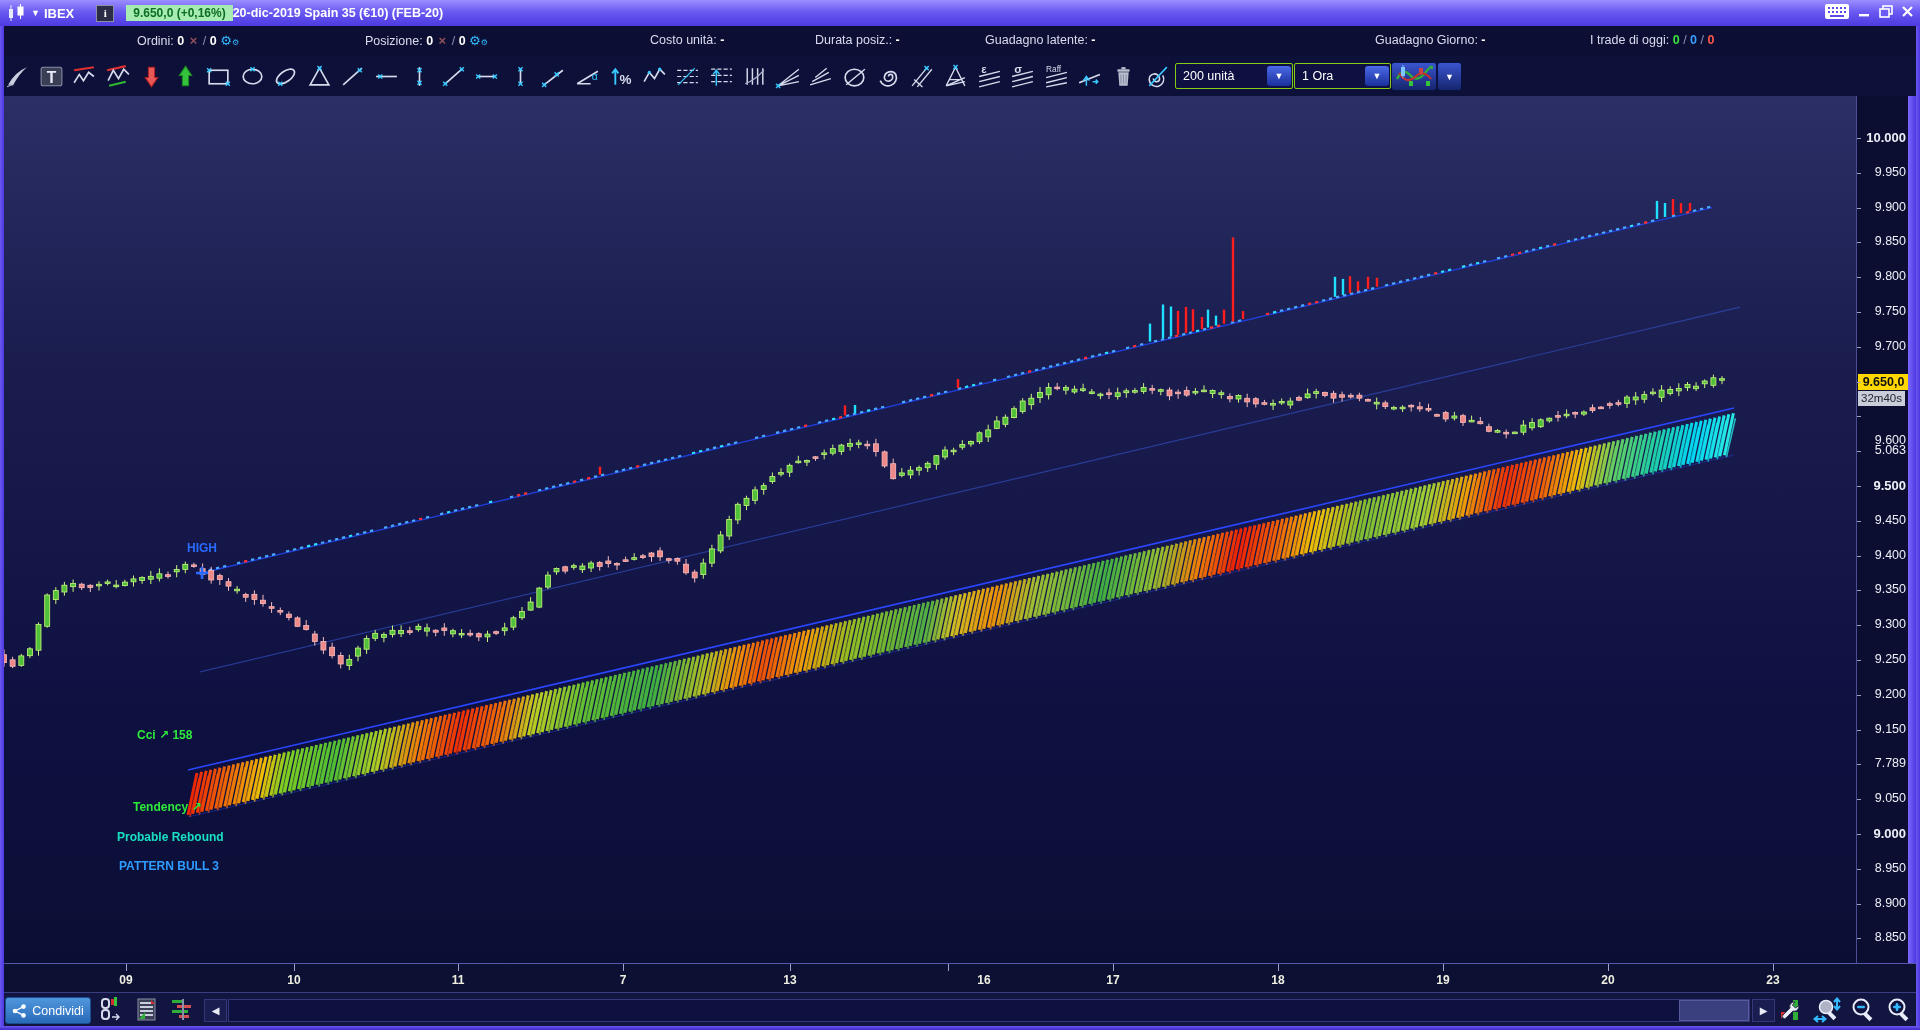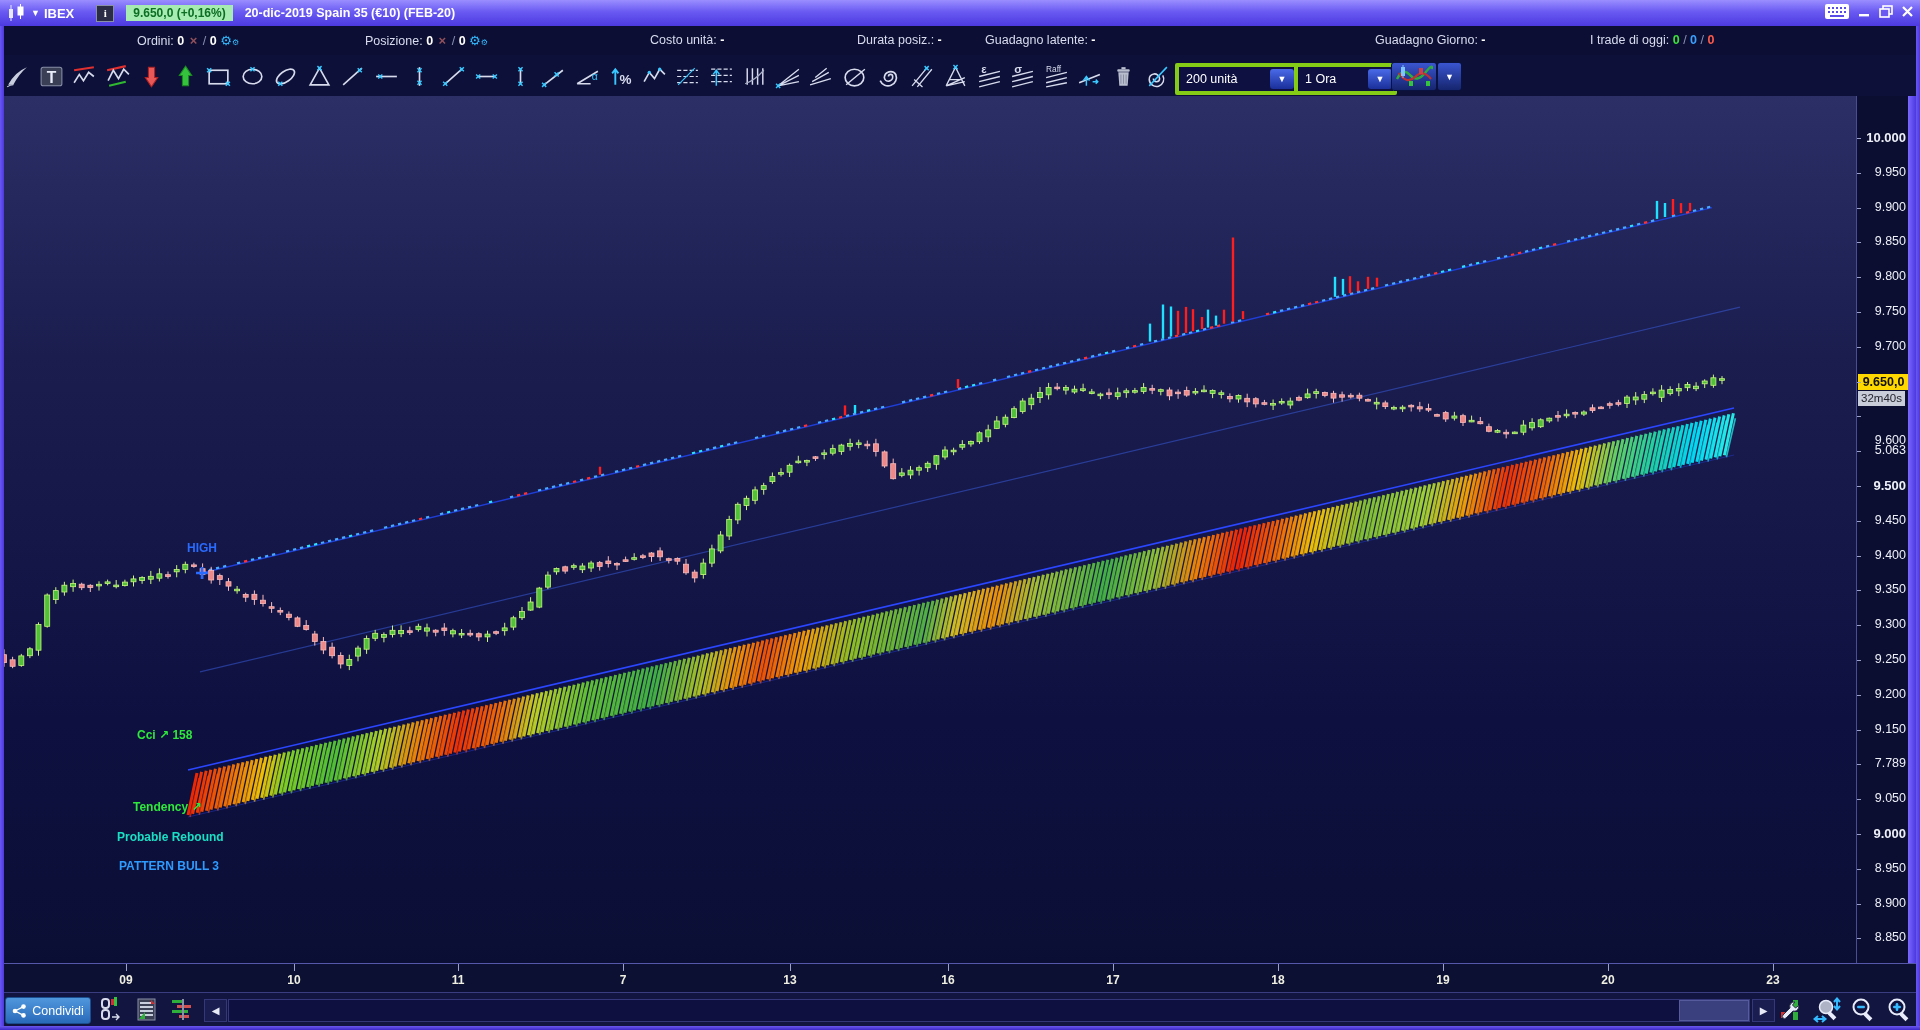--- a/index.html
+++ b/index.html
@@ -7,36 +7,36 @@
         font-family:"Liberation Sans","DejaVu Sans",sans-serif;
         background:#0c0f33;user-select:none;}
   .abs{position:absolute;}
   
   #titlebar{left:0;top:0;width:1920px;height:26px;
     background:linear-gradient(180deg,#9a8eff 0%,#6a5af2 45%,#4c3ae0 100%);
     border-bottom:1px solid #2f22b0;display:flex;align-items:center;color:#fff;}
   #titlebar .sym{font-size:13px;font-weight:bold;margin-left:4px;}
   .badge{background:#a6ebb2;color:#0b6e23;font-weight:bold;font-size:12px;
     padding:1px 7px;margin-left:12px;}
-  .contract{font-size:12.5px;font-weight:bold;margin-left:12px;}
+  .contract{font-size:12.5px;font-weight:bold;margin-left:0;}
   .winbtns{position:absolute;right:6px;top:3px;display:flex;gap:8px;align-items:center;}
   
   #statusbar{left:0;top:26px;width:1920px;height:29px;background:#0c0f33;
     border-bottom:1px solid #1c1f52;color:#d9dcef;font-size:12.5px;}
   .stat{position:absolute;top:7px;white-space:nowrap;}
   .stat b{color:#ffffff;}
   .xico{color:#93515c;font-weight:bold;font-size:13px;padding:0 2px;}
   .gearico{color:#35b9ff;font-size:13px;}
   
   #toolbar{left:0;top:55px;width:1920px;height:41px;background:#0d1039;
     border-bottom:2px solid #05072a;}
   #toolstrip{position:absolute;left:2px;top:4px;width:1170px;height:34px;
     display:flex;justify-content:space-between;align-items:center;}
   .tbtn{width:31px;height:30px;display:flex;align-items:center;justify-content:center;}
-  .dd{position:absolute;height:24px;top:8px;background:#0d1040;border:4px solid #84cc16;
+  .dd{position:absolute;height:24px;top:8px;background:#0d1040;border:1px solid #84cc16;
      border-radius:2px;color:#fff;font-size:12.5px;display:flex;align-items:center;}
   .dd .txt{padding-left:7px;flex:1;}
   .ddarrow{width:24px;height:20px;margin:1px;border-radius:3px;
      background:linear-gradient(180deg,#4a6ae8,#1a2f9a);color:#fff;font-size:9px;
      display:flex;align-items:center;justify-content:center;}
   .panelborder{position:absolute;left:1452px;top:50px;width:386px;height:45px;
      border:1px solid #565a9e;border-radius:6px 6px 0 0;border-bottom:none;}
   .plabel{position:absolute;top:53px;color:#fff;font-size:12.5px;font-weight:bold;}
   .obtn{position:absolute;top:69px;width:30px;height:25px;border-radius:3px;
      background:linear-gradient(180deg,#3a55d0,#1c2c86);border:1px solid #0a123f;
@@ -131,21 +131,21 @@
       <svg width="13" height="13">
           <path d="M2 2 L11 11 M11 2 L2 11" stroke="#fff" stroke-width="2.2"></path>
         </svg>
     </span>
   </div>
 
   <div id="statusbar" class="abs">
       <div class="stat" style="left: 137px;"><span>Ordini:</span> <b>0</b> <span class="xico">×</span> <span style="color:#8a8fb5">/</span> <b>0</b> <span class="gearico">⚙<span style="font-size:8px">⚙</span></span></div>
       <div class="stat" style="left: 365px;"><span>Posizione:</span> <b>0</b> <span class="xico">×</span> <span style="color:#8a8fb5">/</span> <b>0</b> <span class="gearico">⚙<span style="font-size:8px">⚙</span></span></div>
       <div class="stat" style="left: 650px;"><span>Costo unità:</span> <b>-</b></div>
-      <div class="stat" style="left: 857px;"><span>Durata posiz.:</span> <b>-</b></div>
+      <div class="stat" style="left: 815px;"><span>Durata posiz.:</span> <b>-</b></div>
       <div class="stat" style="left: 985px;"><span>Guadagno latente:</span> <b>-</b></div>
       <div class="stat" style="left: 1375px;"><span>Guadagno Giorno:</span> <b>-</b></div>
       <div class="stat" style="left: 1590px;"><span>I trade di oggi:</span> <b style="color:#3ce23c">0</b> <span style="color:#8a8fb5">/</span> <b style="color:#3aa0ff">0</b> <span style="color:#8a8fb5">/</span> <b style="color:#ff5a4a">0</b></div>
     </div>
 
   <div id="toolbar" class="abs">
     <div id="toolstrip">
         <div class="tbtn">
           <svg viewBox="0 0 26 24" width="27" height="25">
             <path d="M4 20 Q10 8 22 3 Q14 10 9 20 Z" fill="#c9cede"></path>
@@ -1644,21 +1644,21 @@
       <div class="tlab" style="left: 126px;">09</div>
       <div class="ttick" style="left: 294px;"></div>
       <div class="tlab" style="left: 294px;">10</div>
       <div class="ttick" style="left: 458px;"></div>
       <div class="tlab" style="left: 458px;">11</div>
       <div class="ttick" style="left: 623px;"></div>
       <div class="tlab" style="left: 623px;">7</div>
       <div class="ttick" style="left: 790px;"></div>
       <div class="tlab" style="left: 790px;">13</div>
       <div class="ttick" style="left: 948px;"></div>
-      <div class="tlab" style="left: 948px;">16</div>
+      <div class="tlab" style="left: 984px;">16</div>
       <div class="ttick" style="left: 1113px;"></div>
       <div class="tlab" style="left: 1113px;">17</div>
       <div class="ttick" style="left: 1278px;"></div>
       <div class="tlab" style="left: 1278px;">18</div>
       <div class="ttick" style="left: 1443px;"></div>
       <div class="tlab" style="left: 1443px;">19</div>
       <div class="ttick" style="left: 1608px;"></div>
       <div class="tlab" style="left: 1608px;">20</div>
       <div class="ttick" style="left: 1773px;"></div>
       <div class="tlab" style="left: 1773px;">23</div>

